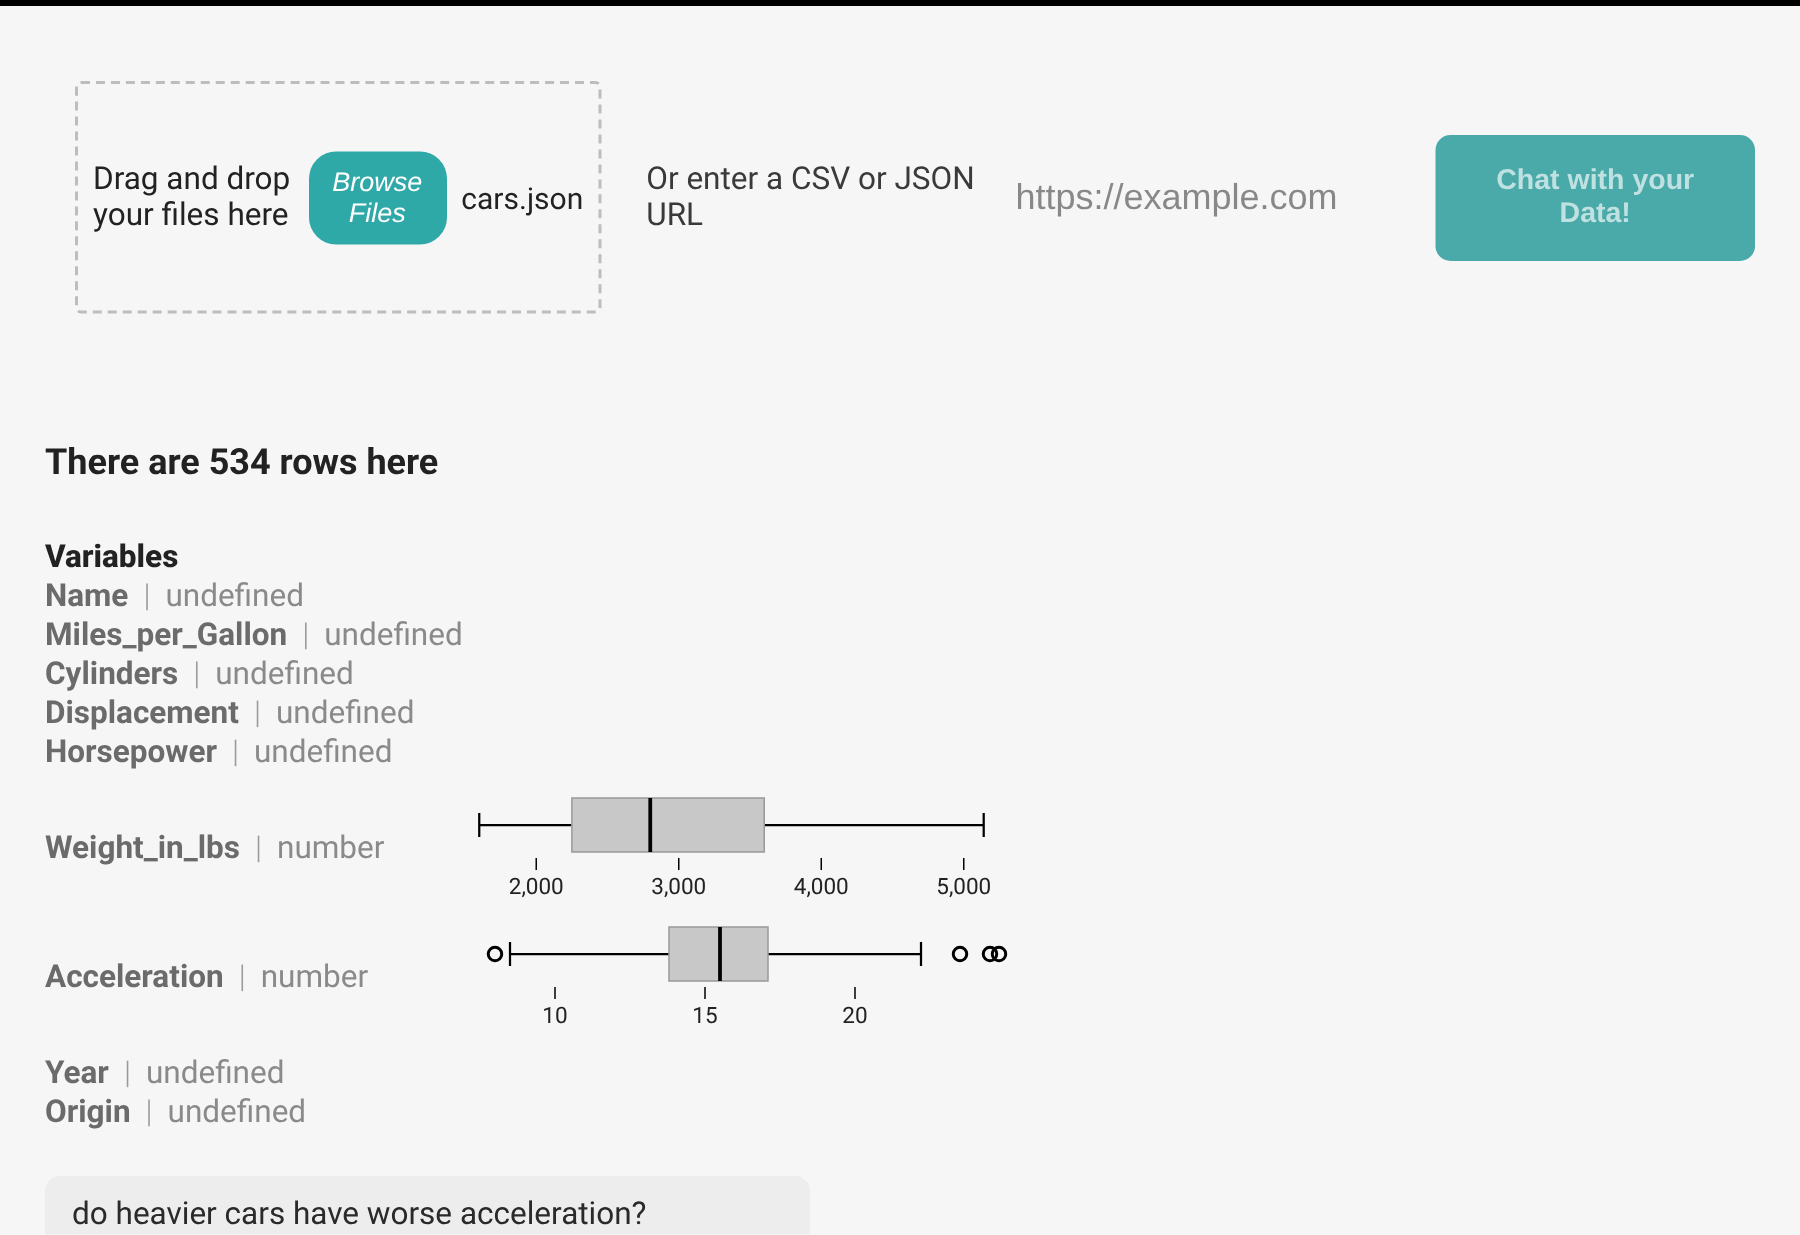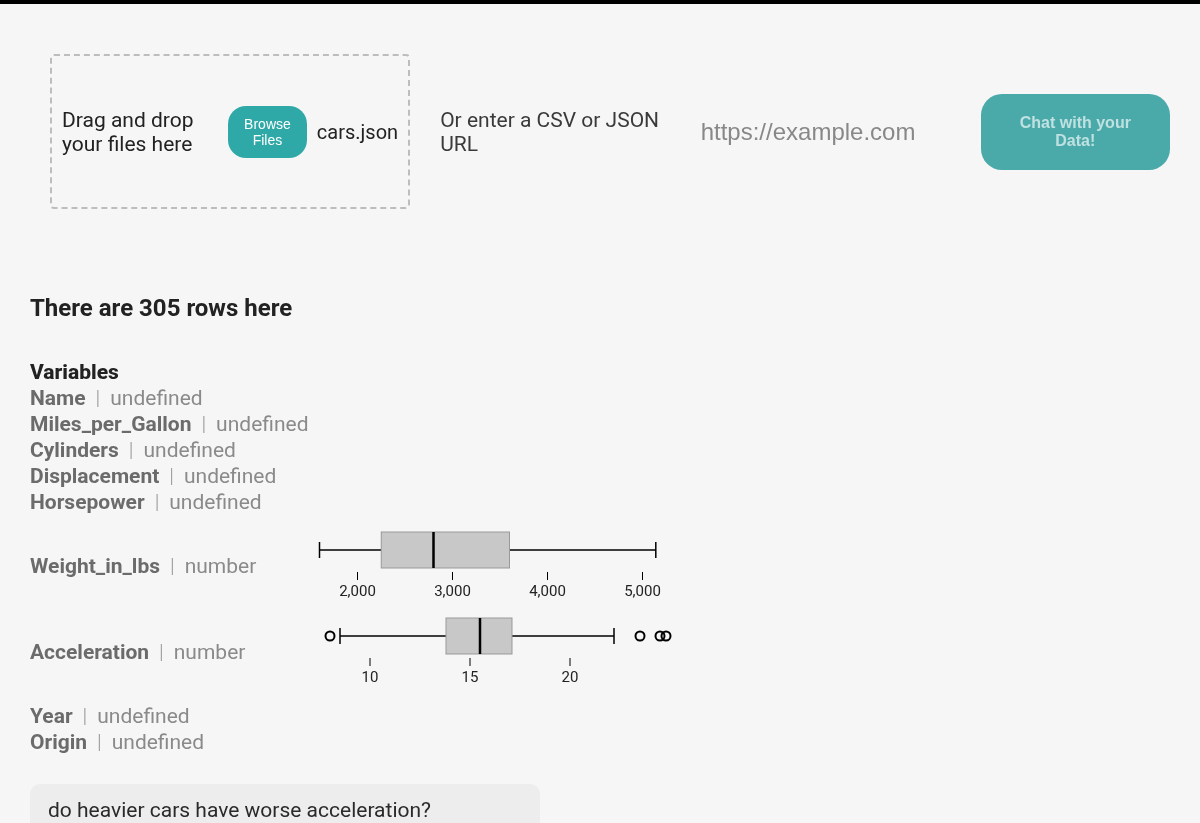--- a/index.html
+++ b/index.html
@@ -33,23 +33,24 @@
     .dropzone-text {
       font-size: 21px;
       color: #222;
     }
     .browse-btn {
       background: #2fa8a8;
       color: #fff;
       border: none;
       border-radius: 18px;
       padding: 10px 16px;
-      font-size: 14px;
+      font-size: 18px;
       font-weight: 500;
       cursor: pointer;
+      font-style: italic;
     }
     .filename {
       font-size: 20px;
       color: #222;
     }
     .url-block {
       display: flex;
       flex-direction: row;
       gap: 6px;
       margin-left: 10px;
@@ -64,23 +65,23 @@
       font-size: 24px;
       color: #c2410c;
       width: 260px;
       outline: none;
     }
     .url-input::placeholder { color: #888; }
     .chat-btn {
       background: #4aa9a9;
       color: rgba(255,255,255,0.65);
       border: none;
-      border-radius: 21px;
+      border-radius: 10px;
       padding: 20px 18px;
-      font-size: 16px;
+      font-size: 19px;
       font-weight: 700;
       cursor: pointer;
     }
     .row-count {
       margin-top: 85px;
       font-size: 24px;
       font-weight: 700;
       color: #222;
     }
     .vars-heading {
@@ -138,21 +139,21 @@
   </div>
 
   <div class="url-block">
     <div class="url-label">Or enter a CSV or JSON URL</div>
     <input class="url-input" type="text" placeholder="https://example.com" style="">
   </div>
 
   <button class="chat-btn">Chat with your Data!</button>
 </div>
 
-<div class="row-count">There are 305 rows here</div>
+<div class="row-count">There are 534 rows here</div>
 
 <div class="vars-heading">Variables</div>
 
 <div class="var-line">
   <span class="var-name">Name</span>
   <span class="var-sep">|</span>
   <span class="var-type">undefined</span>
 </div>
 <div class="var-line">
   <span class="var-name">Miles_per_Gallon</span>

